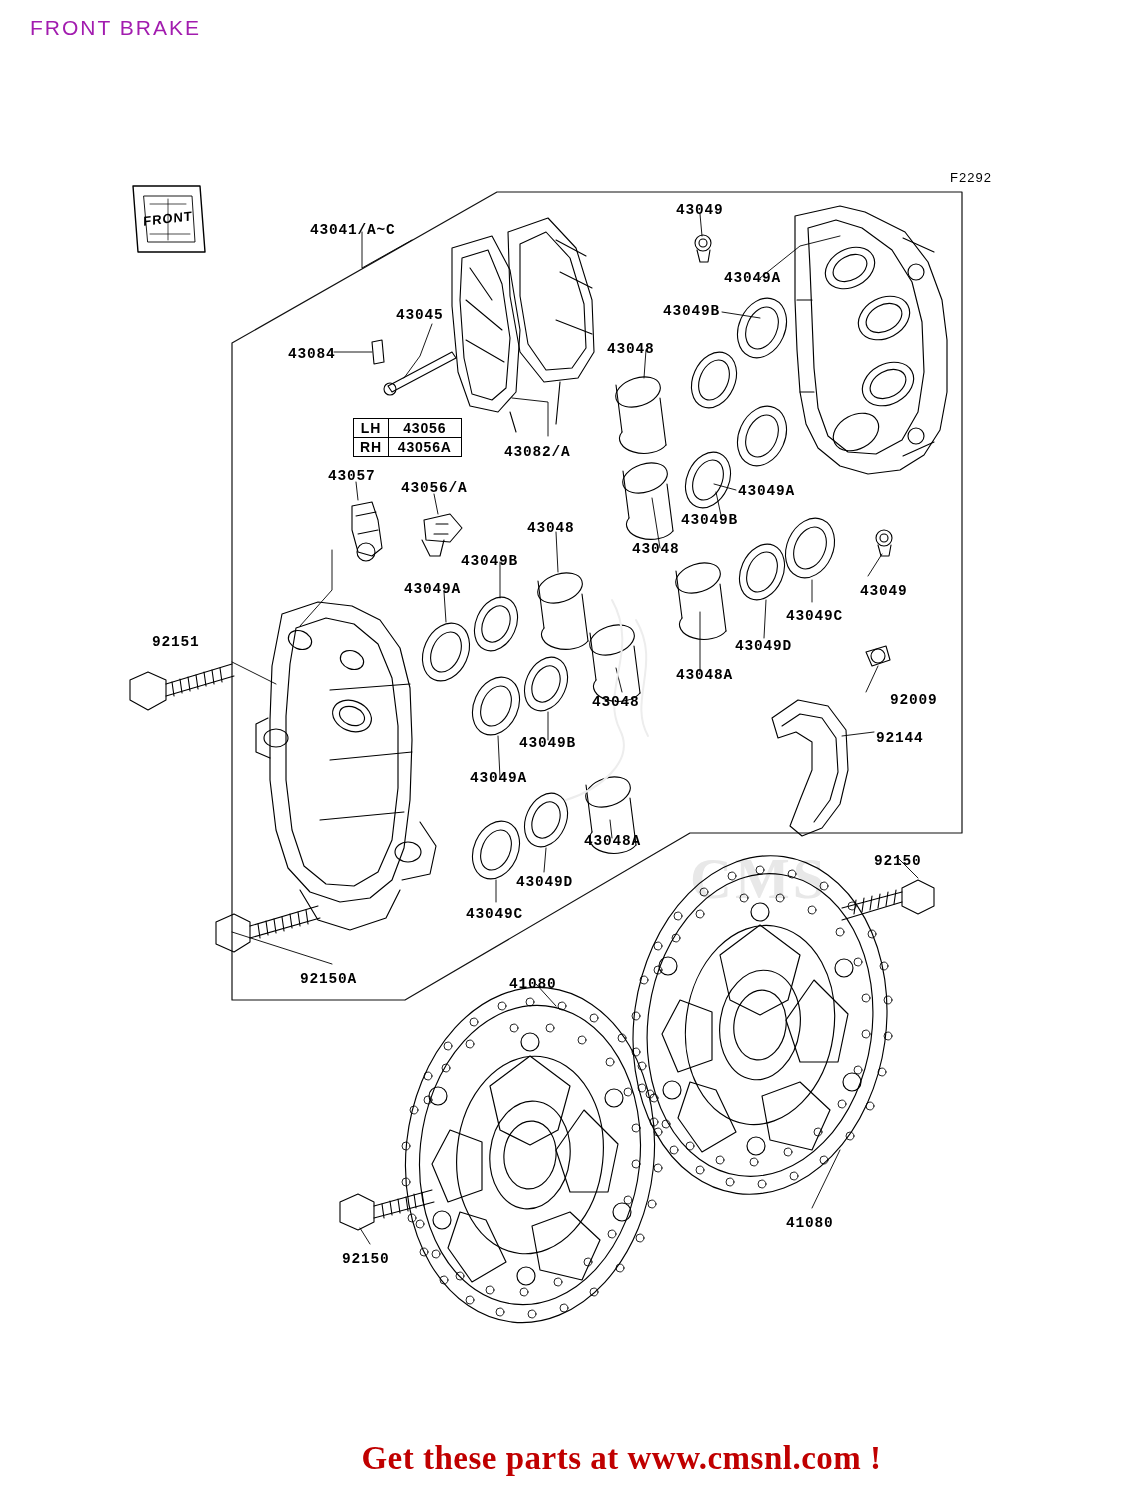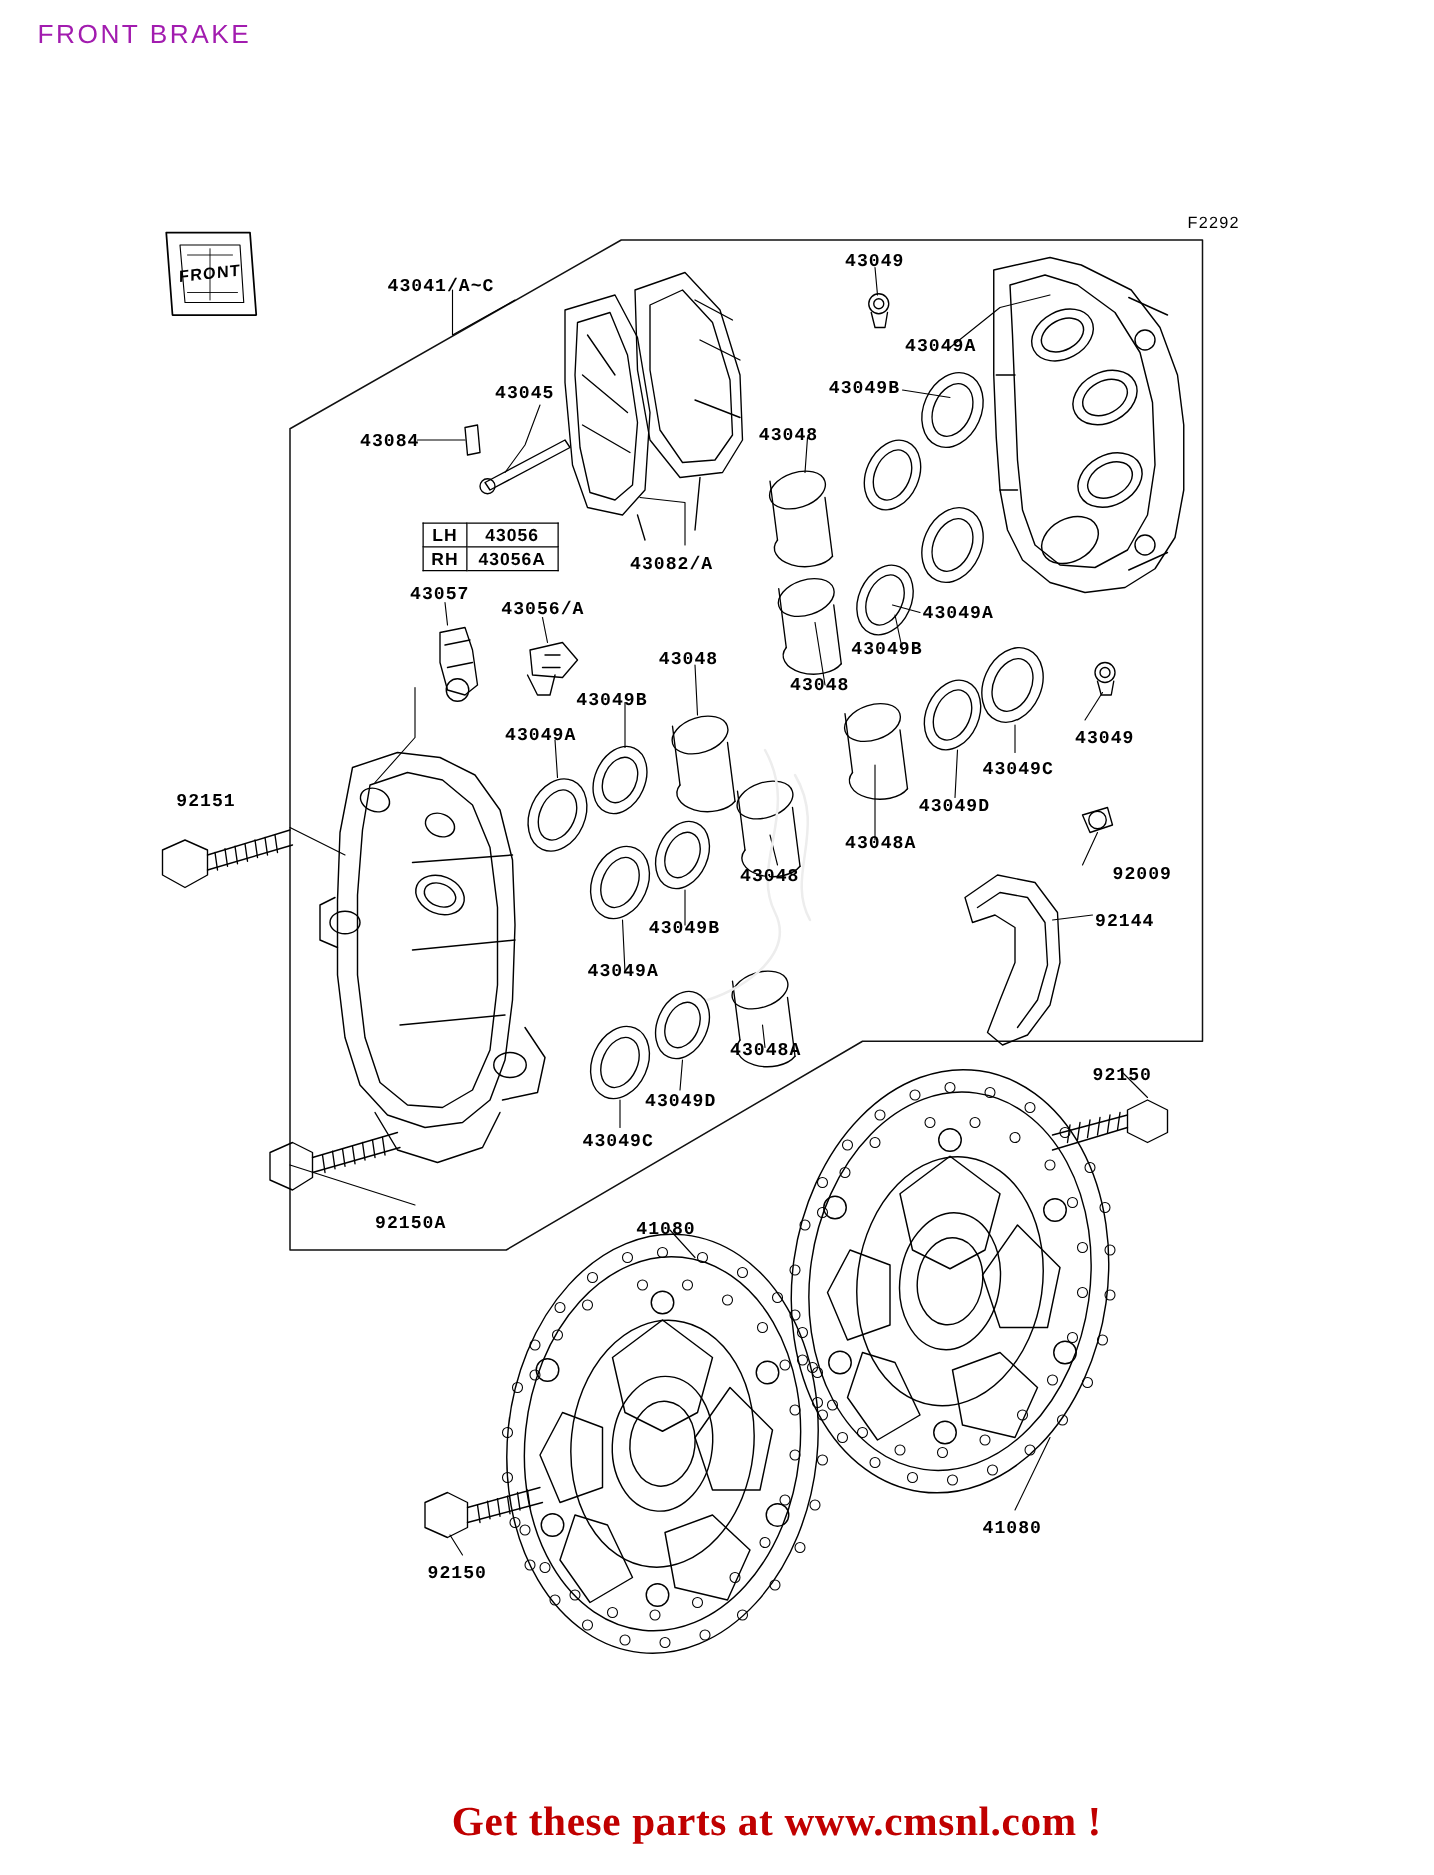--- a/index.html
+++ b/index.html
@@ -62,21 +62,21 @@
     position: absolute;
     font-size: 14.5px;
     font-weight: bold;
     letter-spacing: 0.8px;
     color: #000;
     white-space: nowrap;
     font-family: Liberation Mono, monospace;
   }
   .lh-rh-table {
     position: absolute;
-    left: 338px;
+    left: 353px;
     top: 418px;
     border-collapse: collapse;
     font-size: 14px;
     font-weight: bold;
     letter-spacing: 0.8px;
   }
   .lh-rh-table td {
     border: 1.3px solid #000;
     padding: 1px 6px;
     text-align: center;
@@ -114,20 +114,21 @@
   }
 </style>
 </head>
 <body>
 
 <div id="page-title">FRONT BRAKE</div>
 <div id="diagram-code">F2292</div>
 
 <div id="diagram-area">
 
+  <div class="wm" id="wm-cms">CMS</div>
 
   <svg class="layer" viewBox="0 0 1147 1420">
     <g fill="none" stroke="#000" stroke-width="1.1" stroke-linejoin="round" stroke-linecap="round">
 
       <path d="M232 343 L232 1000 L405 1000 L405 1000 M232 343 L497 192 L962 192 L962 833 L690 833 L405 1000" stroke="#111" stroke-width="1.2" fill="none"></path>
 
       <path d="M133 186 L200 186 L205 252 L138 252 Z" stroke="#000" stroke-width="1.4"></path>
       <path d="M144 196 L192 196 L195 242 L148 242 Z" stroke="#000" stroke-width="0.9"></path>
       <path d="M150 204 L186 204 M150 234 L190 234" stroke="#000" stroke-width="0.7"></path>
       <path d="M168 199 L168 240" stroke="#000" stroke-width="0.7"></path>
@@ -508,21 +509,21 @@
       <div class="callout" style="left: 401px; top: 480px;">43056/A</div>
       <div class="callout" style="left: 738px; top: 483px;">43049A</div>
       <div class="callout" style="left: 681px; top: 512px;">43049B</div>
       <div class="callout" style="left: 527px; top: 520px;">43048</div>
       <div class="callout" style="left: 632px; top: 541px;">43048</div>
       <div class="callout" style="left: 461px; top: 553px;">43049B</div>
       <div class="callout" style="left: 860px; top: 583px;">43049</div>
       <div class="callout" style="left: 404px; top: 581px;">43049A</div>
       <div class="callout" style="left: 786px; top: 608px;">43049C</div>
       <div class="callout" style="left: 735px; top: 638px;">43049D</div>
-      <div class="callout" style="left: 141px; top: 634px;">92151</div>
+      <div class="callout" style="left: 152px; top: 634px;">92151</div>
       <div class="callout" style="left: 676px; top: 667px;">43048A</div>
       <div class="callout" style="left: 592px; top: 694px;">43048</div>
       <div class="callout" style="left: 853px; top: 692px; margin-left: 37px;">92009</div>
       <div class="callout" style="left: 876px; top: 730px;">92144</div>
       <div class="callout" style="left: 519px; top: 735px;">43049B</div>
       <div class="callout" style="left: 470px; top: 770px;">43049A</div>
       <div class="callout" style="left: 584px; top: 833px;">43048A</div>
       <div class="callout" style="left: 516px; top: 874px;">43049D</div>
       <div class="callout" style="left: 874px; top: 853px;">92150</div>
       <div class="callout" style="left: 466px; top: 906px;">43049C</div>

